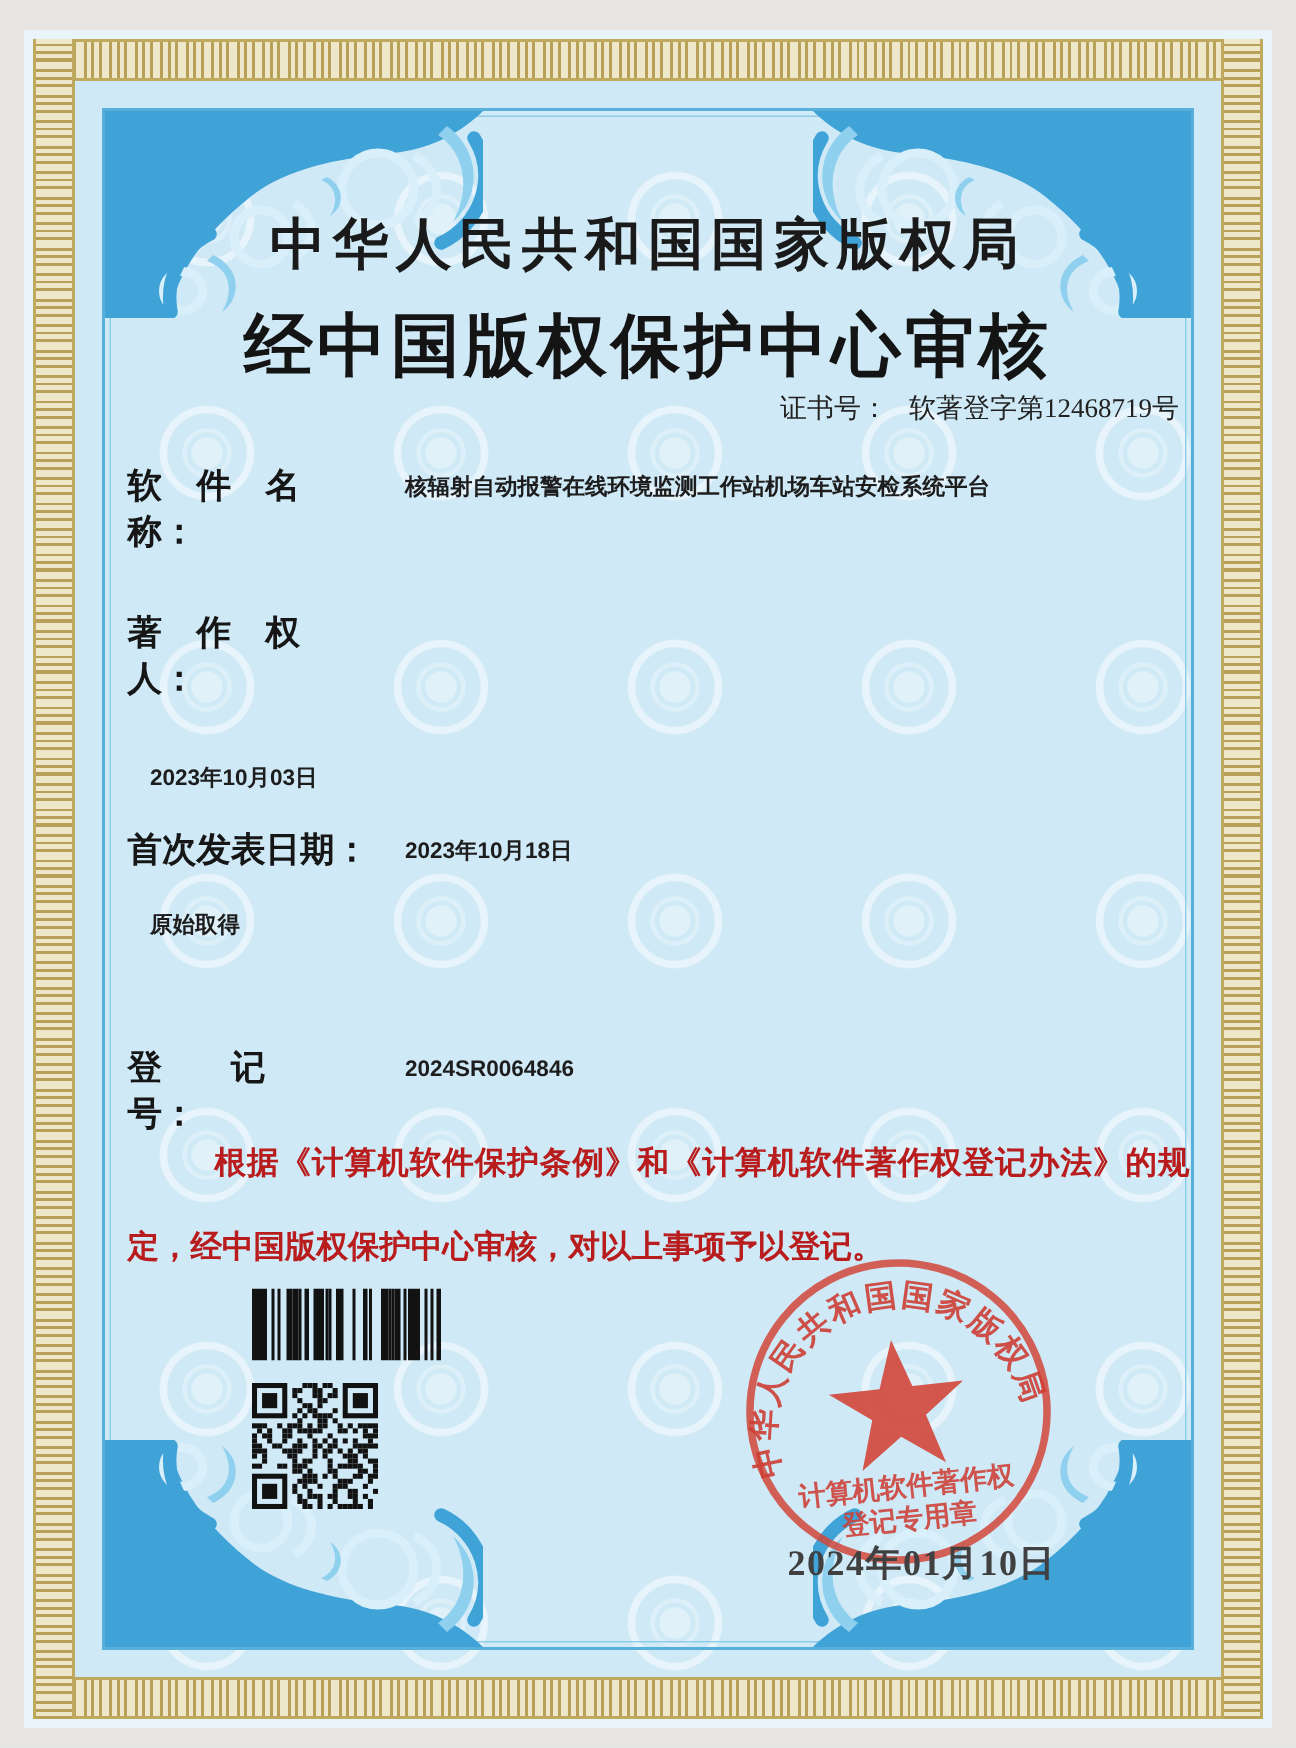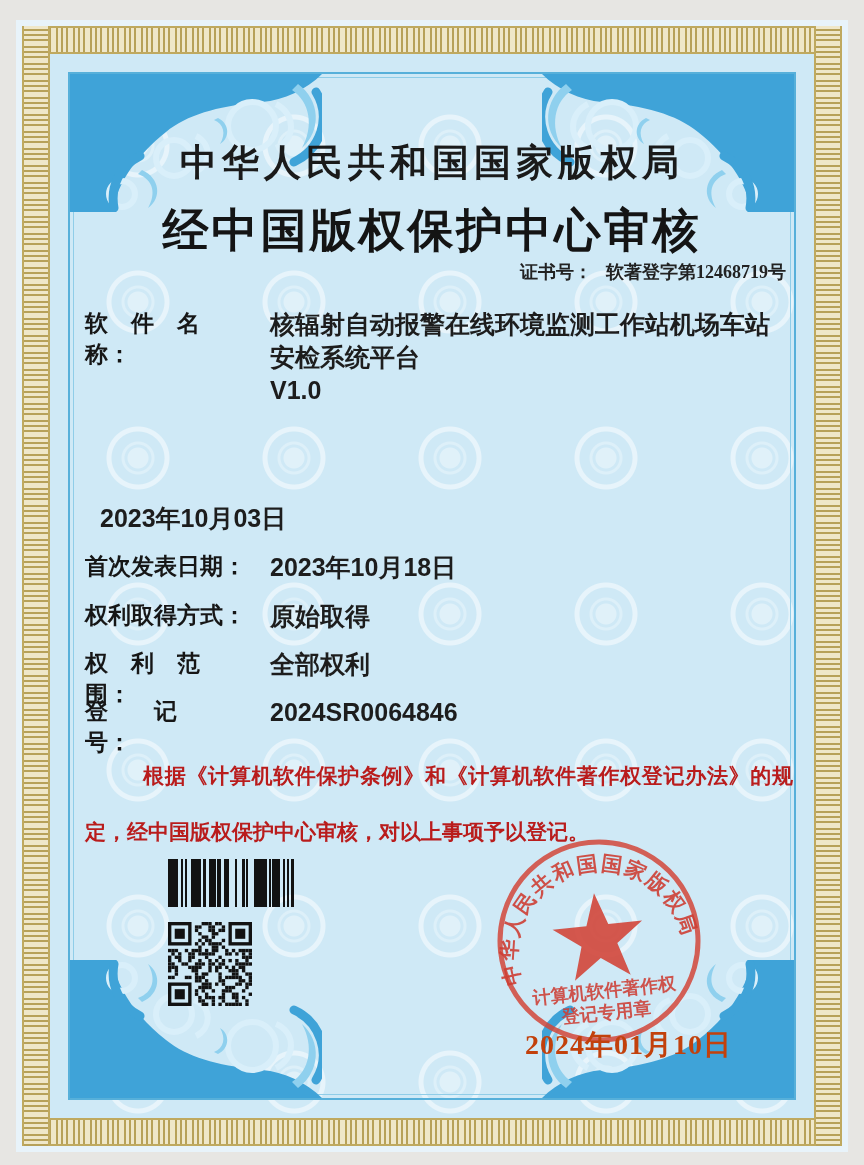--- a/index.html
+++ b/index.html
@@ -29,31 +29,31 @@
   
   .corner{position:absolute;width:252px;height:138px;}
   .corner.tl{top:20px;left:20px;}
   .corner.tr{top:20px;right:20px;transform:scaleX(-1);}
   .corner.bl{bottom:20px;left:20px;transform:scaleY(-1);}
   .corner.br{bottom:20px;right:20px;transform:scale(-1,-1);}
   
   .abs{position:absolute;}
   .title1{left:0;right:0;top:118px;text-align:center;font-size:37px;font-weight:bold;color:#1a1a1a;letter-spacing:5px;}
   .title2{left:0;right:0;top:180px;text-align:center;font-size:46px;font-weight:bold;color:#141414;letter-spacing:3px;}
-  .certno{right:62px;top:240px;font-size:18px;font-weight:bold;color:#222;text-align:right;}
+  .certno{right:62px;top:240px;font-size:18px;font-weight:normal;color:#222;text-align:right;}
   .certno .gap{display:inline-block;width:14px;}
   .field{left:69px;display:flex;font-family:"Liberation Sans","DejaVu Sans",sans-serif;}
   .field .label{width:170px;font-size:23px;font-weight:bold;color:#161616;flex:none;}
-  .field .value{margin-left:15px;font-size:25px;font-weight:bold;color:#1d1d1d;width:505px;line-height:33px;}
+  .field .value{margin-left:15px;font-size:15px;font-weight:bold;color:#1d1d1d;width:505px;line-height:33px;}
   .statement{left:69px;top:728px;width:708px;font-size:21px;font-weight:bold;color:#b91c1c;
     line-height:56px;text-indent:58px;font-family:"Liberation Sans","DejaVu Sans",sans-serif;text-align:justify;}
   .barcode{left:152px;top:839px;width:130px;height:48px;}
   .qrcode{left:152px;top:902px;width:84px;height:84px;}
   .seal{left:477px;top:815px;width:212px;height:212px;transform:rotate(-6deg);}
-  .issue-date{left:509px;top:1006px;font-size:28px;font-weight:bold;color:#c2410c;letter-spacing:1px;}
+  .issue-date{left:509px;top:1006px;font-size:24px;font-weight:bold;color:#404040;letter-spacing:1px;}
 </style>
 </head>
 <body>
 
 <div class="photo">
   <div class="cert">
 
     <div class="band h top"></div>
     <div class="band h bottom"></div>
     <div class="band v left"></div>
@@ -155,45 +155,40 @@
     <div class="abs title2">经中国版权保护中心审核</div>
 
     <div class="abs certno">
       <span>证书号：</span><span class="gap"></span><span>软著登字第12468719号</span>
     </div>
 
     <div class="abs field" style="top:288px;">
       <div class="label">软　件　名　称：</div>
       <div class="value">
         <div>核辐射自动报警在线环境监测工作站机场车站安检系统平台</div>
-        <div>V1.0</div>
       </div>
     </div>
 
     <div class="abs field" style="top:386px;">
+      <div class="label">著　作　权　人：</div>
     </div>
 
     <div class="abs field" style="top:482px;">
       <div class="value">2023年10月03日</div>
     </div>
 
     <div class="abs field" style="top:531px;">
       <div class="label">首次发表日期：</div>
       <div class="value">2023年10月18日</div>
     </div>
 
     <div class="abs field" style="top:580px;">
-      <div class="label">权利取得方式：</div>
       <div class="value">原始取得</div>
     </div>
 
-    <div class="abs field" style="top:628px;">
-      <div class="label">权　利　范　围：</div>
-      <div class="value">全部权利</div>
-    </div>
 
     <div class="abs field" style="top:676px;">
       <div class="label">登　　记　　号：</div>
       <div class="value">2024SR0064846</div>
     </div>
 
     <div class="abs statement">根据《计算机软件保护条例》和《计算机软件著作权登记办法》的规定，经中国版权保护中心审核，对以上事项予以登记。</div>
 
     <svg class="abs barcode" id="barcode-svg" viewBox="0 0 130 48">
         <rect x="0" y="0" width="10" height="48" fill="#121212"></rect>

